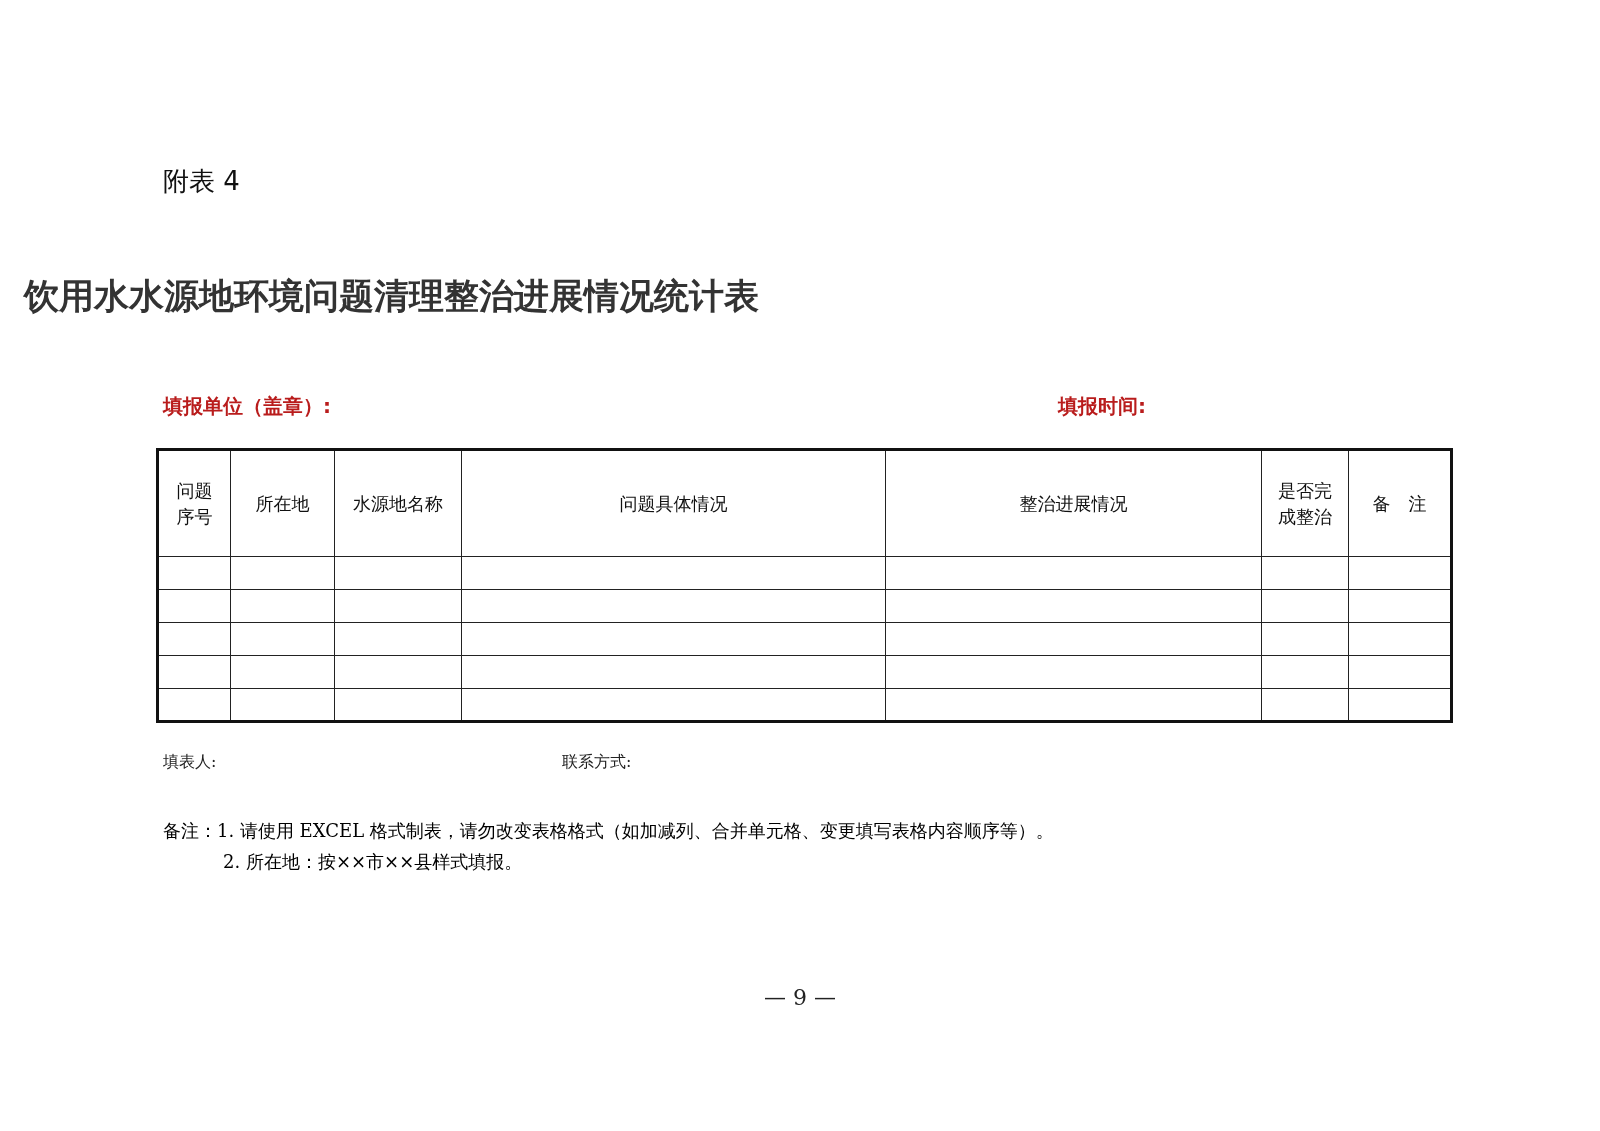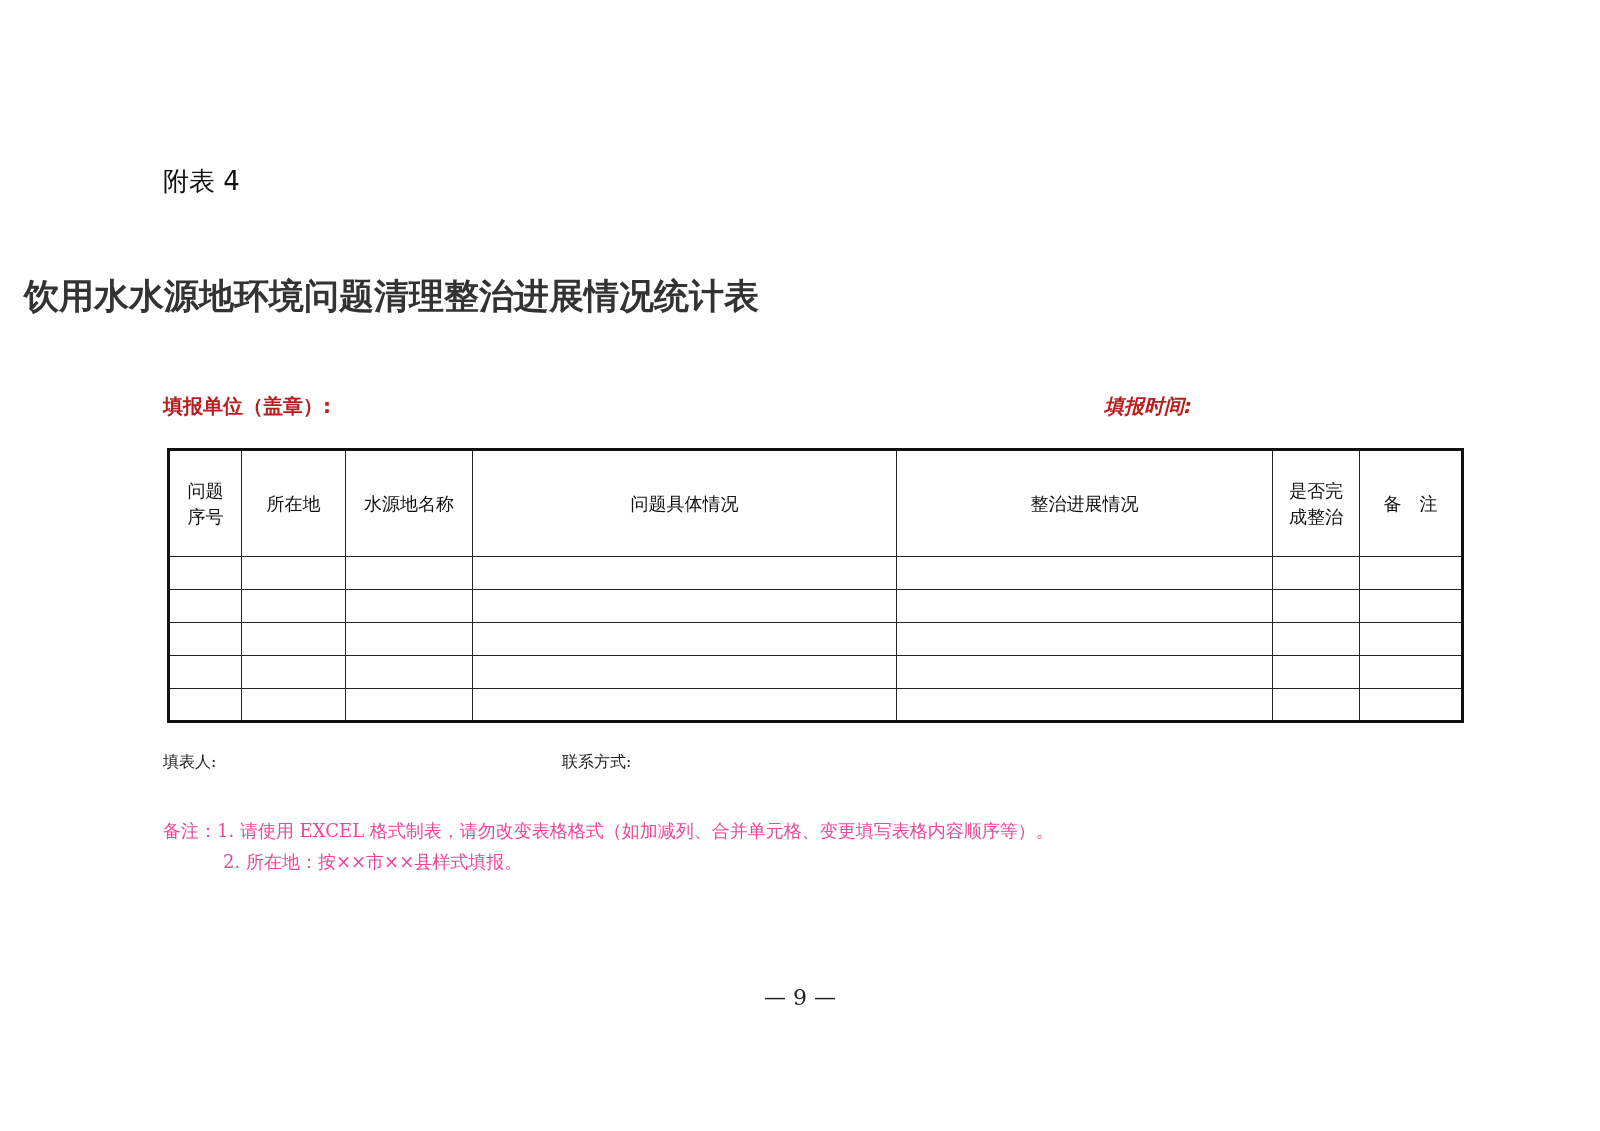--- a/index.html
+++ b/index.html
@@ -8,35 +8,35 @@
     color: #111; font-family: "DejaVu Sans", sans-serif;
   }
   .abs { position: absolute; white-space: nowrap; }
   .appendix-label { left: 163px; top: 164px; font-size: 26px; color: #111; }
   .doc-title {
     left: 0; width: 1600px; top: 273px; text-align: left;
     font-family: "DejaVu Serif", serif; font-weight: bold; font-size: 35px; color: #333; letter-spacing: 0px; margin-left: 24px;
   }
   .meta { top: 393px; font-size: 20px; font-weight: bold; color: #b91c1c; }
   .meta-unit { left: 163px; }
-  .meta-time { left: 1104px; font-style: italic; }
+  .meta-time { left: 1058px; }
   table.stats {
     position: absolute; left: 156px; top: 448px; width: 1294px; height: 274px;
-    border-collapse: collapse; border: 3px solid #111; table-layout: fixed; margin-left: 11px;
+    border-collapse: collapse; border: 3px solid #111; table-layout: fixed;
   }
   table.stats td, table.stats th {
     border: 1.5px solid #222; padding: 0; text-align: center; vertical-align: middle;
     font-weight: normal; font-size: 18px; color: #111; line-height: 26px;
   }
   table.stats tr.head { height: 107px; }
   table.stats tr.body-row { height: 33px; }
   .footer-line { top: 752px; font-family: "DejaVu Serif", serif; font-size: 16px; color: #222; }
   .filler { left: 163px; }
   .contact { left: 562px; }
-  .notes { left: 163px; top: 815px; font-family: "DejaVu Serif", serif; font-size: 18px; color: #ec4899; line-height: 31px; }
+  .notes { left: 163px; top: 815px; font-family: "DejaVu Serif", serif; font-size: 18px; color: #000000; line-height: 31px; }
   .note-line { white-space: nowrap; }
   .note-indent { padding-left: 60px; }
   .page-number { left: 0; width: 1600px; top: 985px; text-align: center; font-family: "DejaVu Serif", serif; font-size: 22px; color: #222; }
 </style>
 </head>
 <body>
 
 <div class="abs appendix-label">附表 4</div>
 
 <div class="abs doc-title">饮用水水源地环境问题清理整治进展情况统计表</div>

